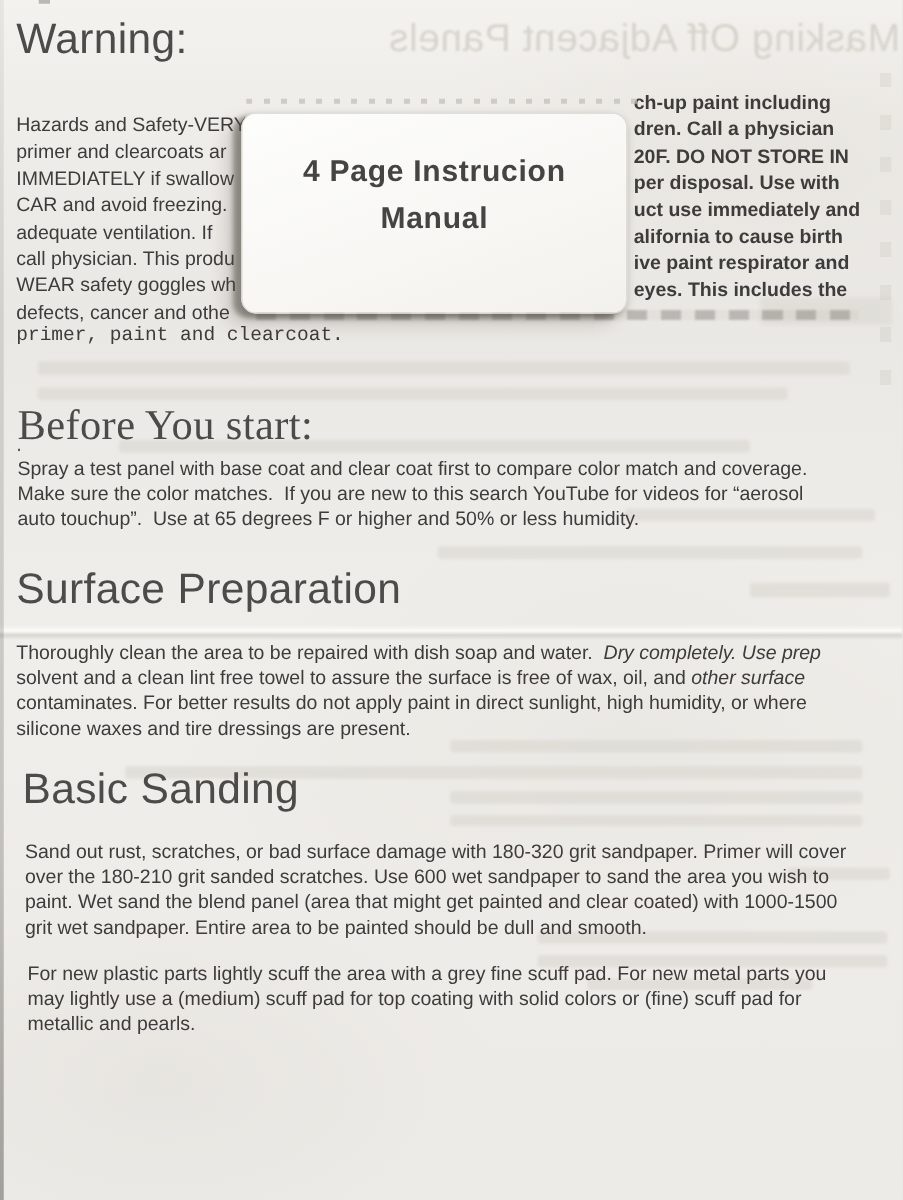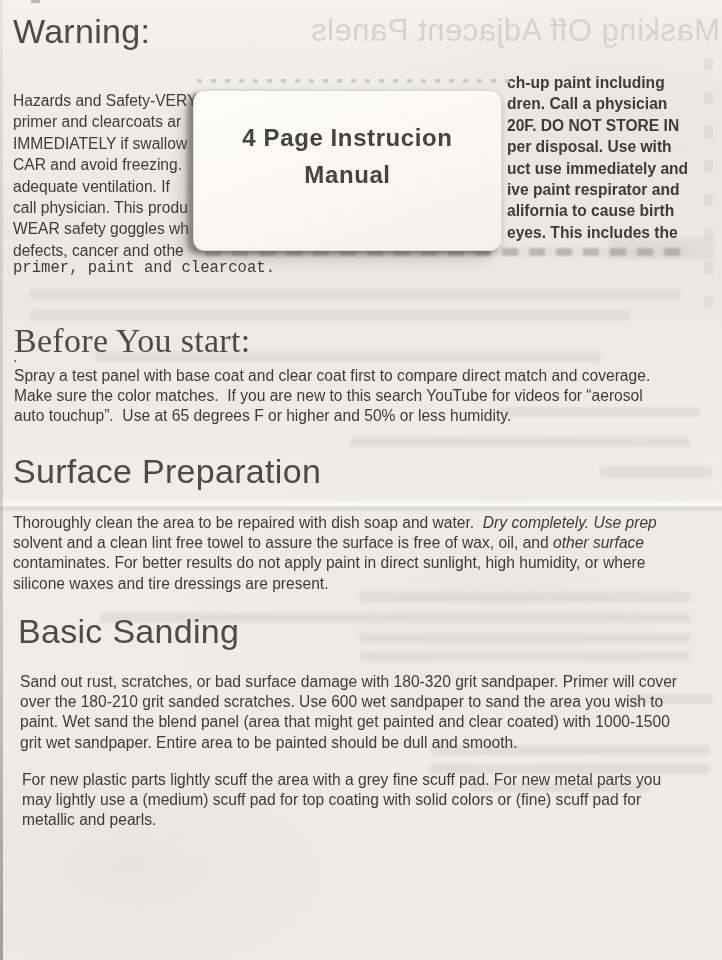--- a/index.html
+++ b/index.html
@@ -100,37 +100,37 @@
       <div class="line">call physician. This produ</div>
       <div class="line">WEAR safety goggles wh</div>
       <div class="line">defects, cancer and othe</div>
     </div>
   <div class="tcol" style="left:507px;top:72px;font-weight:bold;">
       <div class="line">ch-up paint including</div>
       <div class="line">dren. Call a physician</div>
       <div class="line">20F. DO NOT STORE IN</div>
       <div class="line">per disposal. Use with</div>
       <div class="line">uct use immediately and</div>
+      <div class="line">alifornia to cause birth</div>
       <div class="line">ive paint respirator and</div>
-      <div class="line">alifornia to cause birth</div>
       <div class="line">eyes. This includes the</div>
     </div>
   <div class="tline" style="left:13px;top:259px;font-family:Liberation Mono, monospace;">primer, paint and clearcoat.</div>
 
   <div class="tear-dots"></div>
   <div class="smudge"></div>
   <div class="sticker">
     <div class="sline">4 Page Instrucion</div>
     <div class="sline">Manual</div>
   </div>
 
   <div class="h" style="left:14px;top:322px;font-family:Liberation Serif, serif;">Before You start:</div>
   <div class="stray">.</div>
   <div class="bodyblock" style="left:14px;top:366px;">
-      <div class="line">Spray a test panel with base coat and clear coat first to compare direct match and coverage.</div>
+      <div class="line">Spray a test panel with base coat and clear coat first to compare color match and coverage.</div>
       <div class="line">Make sure the color matches.  If you are new to this search YouTube for videos for “aerosol</div>
       <div class="line">auto touchup”.  Use at 65 degrees F or higher and 50% or less humidity.</div>
     </div>
 
   <div class="h" style="left:13px;top:452px;">Surface Preparation</div>
   <div class="crease"></div>
   <div class="tline" style="left:13px;top:514px;"><span>Thoroughly clean the area to be repaired with dish soap and water.  </span><span class="it">Dry completely. Use prep</span></div>
   <div class="tline" style="left:13px;top:534.2px;"><span>solvent and a clean lint free towel to assure the surface is free of wax, oil, and </span><span class="it">other surface</span></div>
   <div class="tline" style="left:13px;top:554.4px;">contaminates. For better results do not apply paint in direct sunlight, high humidity, or where</div>
   <div class="tline" style="left:13px;top:574.6px;">silicone waxes and tire dressings are present.</div>

